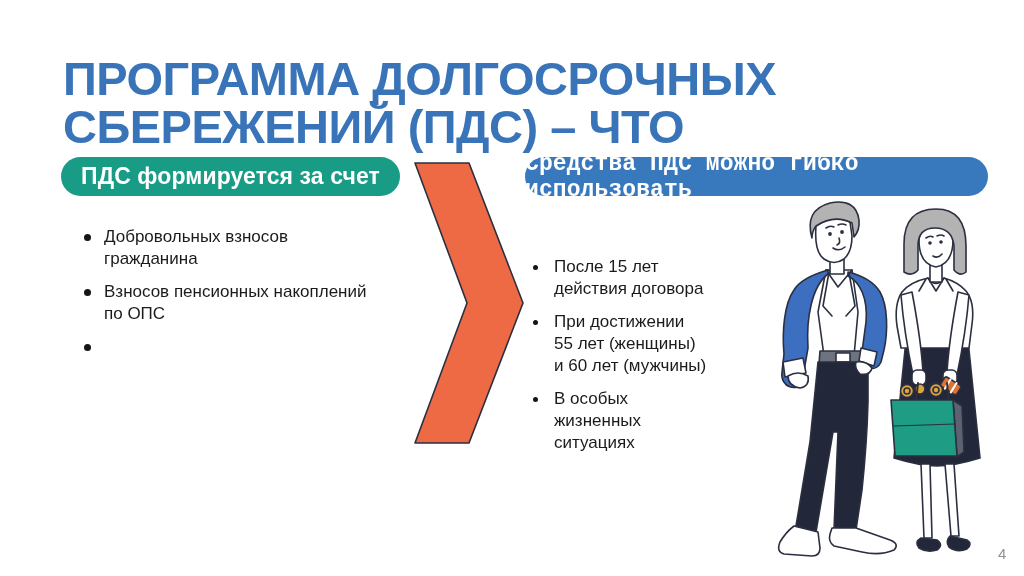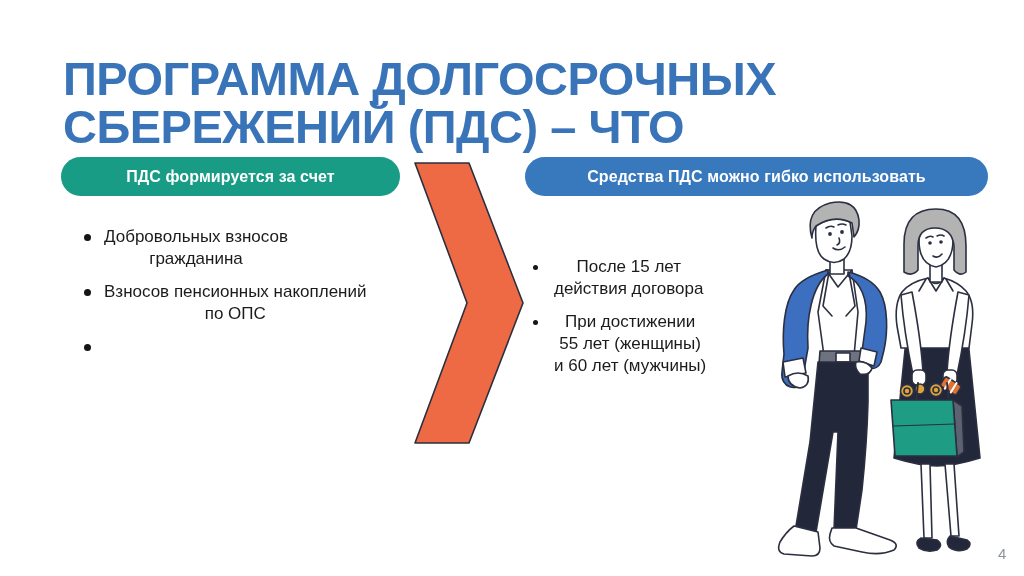--- a/index.html
+++ b/index.html
@@ -8,37 +8,37 @@
     font-family:"Liberation Sans", sans-serif; overflow:hidden; margin:0 auto;
   }
   .title{
     position:absolute; left:63px; top:24px; width:740px;
     font-size:47px; line-height:48px; font-weight:700; letter-spacing:-0.5px;
     color:#3A74B8; white-space:pre-line;
   }
   .badge{
     position:absolute; top:157px; height:39px; border-radius:20px;
     display:flex; align-items:center; justify-content:center;
-    color:#ffffff; font-weight:700; font-size:16px; letter-spacing:0.1px;
+    color:#ffffff; font-weight:700; font-size:23px; letter-spacing:0.1px;
   }
   .badge-left{ left:61px; width:339px; background:#199C85; }
-  .badge-right{ left:525px; width:463px; background:#3879BE; }
+  .badge-right{ left:525px; width:463px; background:#3879BE;font-family:Liberation Mono, monospace; }
   .bullet-list{
     position:absolute; top:226px; margin:0; padding:0; list-style:none;
     color:#1b1b1b; font-size:17px; line-height:22px;
   }
   .list-left{ left:84px; width:320px; }
   .list-right{ left:533px; width:205px;margin-top:30px; }
   .bullet-item{ display:flex; margin:0 0 11px 0; }
   .dot{
     flex:0 0 auto; border-radius:50%; background:#151515; margin-top:8px;
   }
   .list-left .dot{ width:7px; height:7px; margin-right:13px; }
   .list-right .dot{ width:5px; height:5px; margin-top:9px; margin-right:16px; }
-  .bullet-text{ white-space:pre-line;text-align:center; }
+  .bullet-text{ white-space:pre-line; }
   .chevron-wrap{ position:absolute; left:405px; top:155px; width:128px; height:296px; }
   .illustration-wrap{ position:absolute; left:770px; top:190px; width:250px; height:385px; }
   .page-number{
     position:absolute; left:998px; top:545px; font-size:15px; color:#8E9499;
   }
 </style>
 </head>
 <body>
 
 <div class="slide">
@@ -74,20 +74,26 @@
     <li class="bullet-item">
       <span class="dot"></span>
       <span class="bullet-text">После 15 лет
 действия договора</span>
     </li>
     <li class="bullet-item">
       <span class="dot"></span>
       <span class="bullet-text">При достижении
 55 лет (женщины)
 и 60 лет (мужчины)</span>
+    </li>
+    <li class="bullet-item">
+      <span class="dot"></span>
+      <span class="bullet-text">В особых
+жизненных
+ситуациях</span>
     </li>
   </ul>
 
   <div class="chevron-wrap">
     <svg width="128" height="296" viewBox="0 0 128 296" xmlns="http://www.w3.org/2000/svg">
       <polygon points="10,8 64,8 118,148 64,288 10,288 62,148" fill="#EE6A45" stroke="#2B2F40" stroke-width="1.6" stroke-linejoin="round"></polygon>
     </svg>
   </div>
 
   <div class="illustration-wrap">

